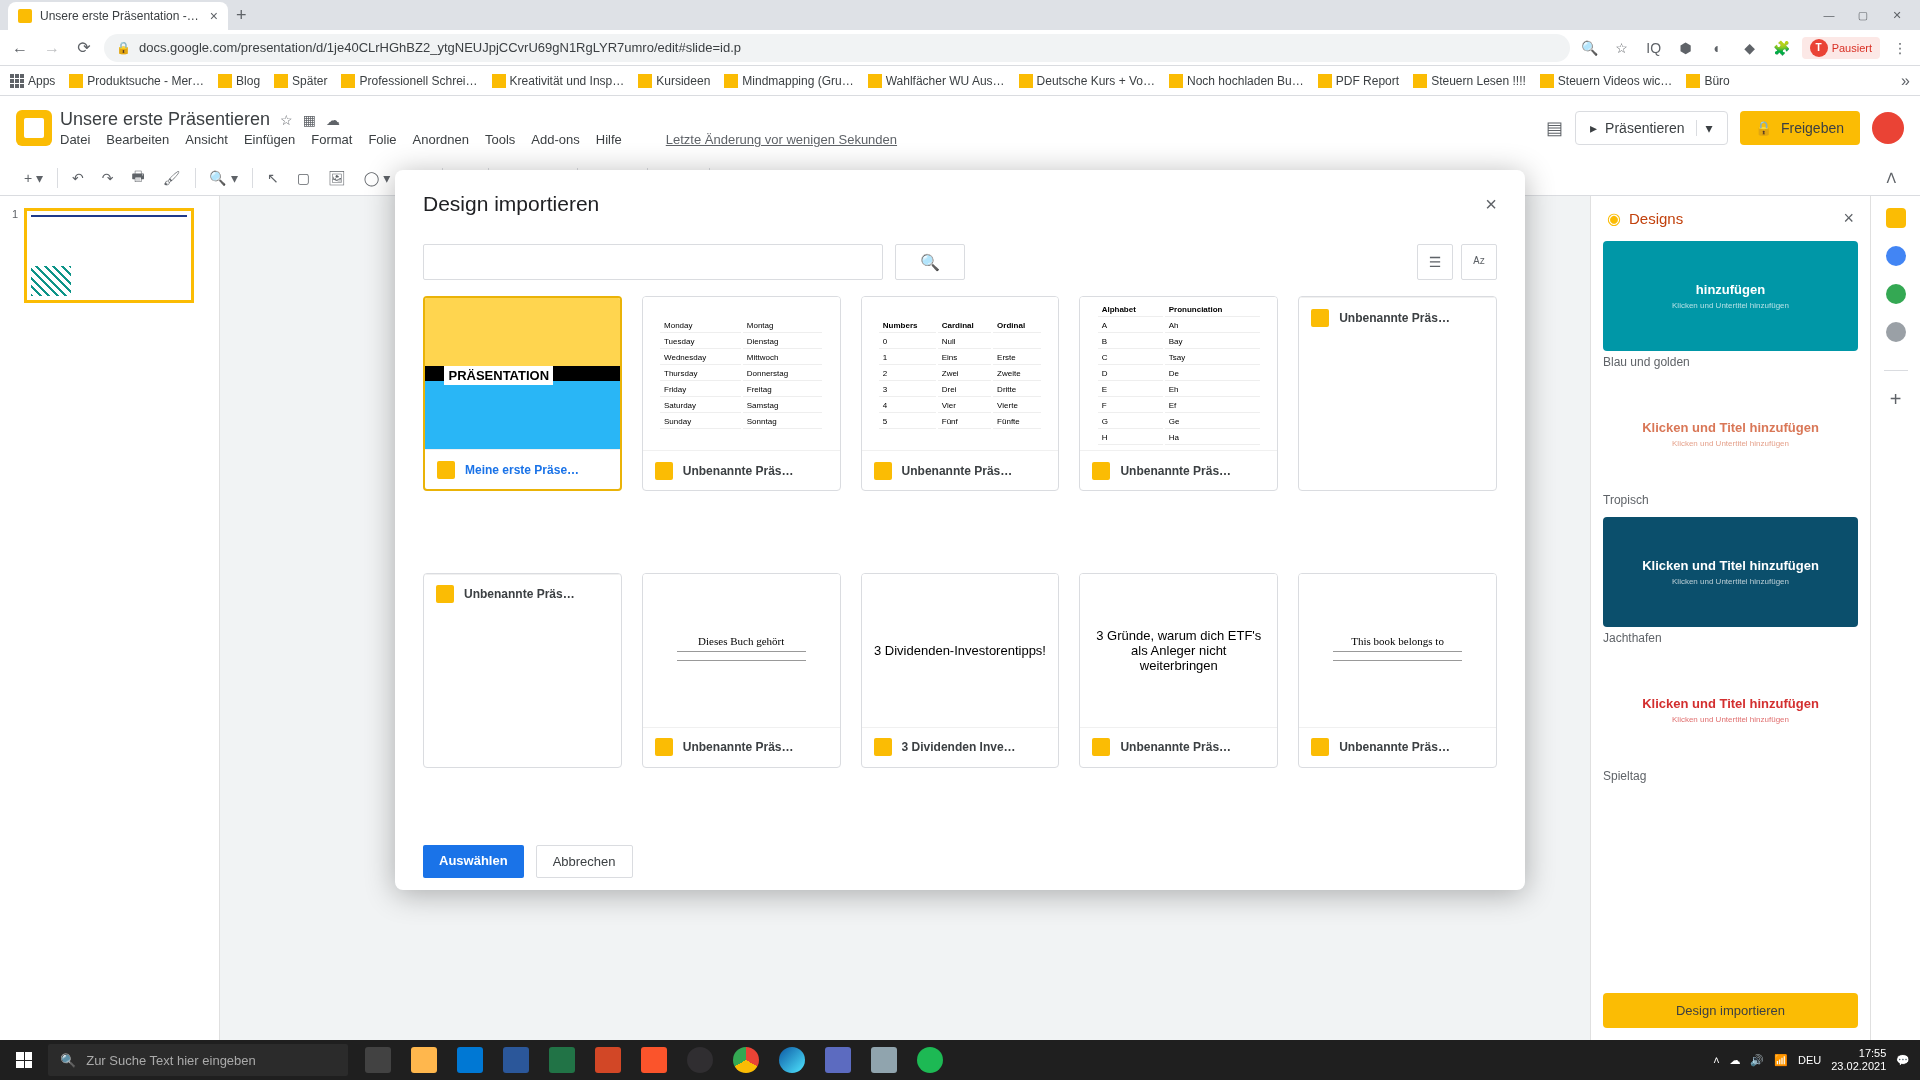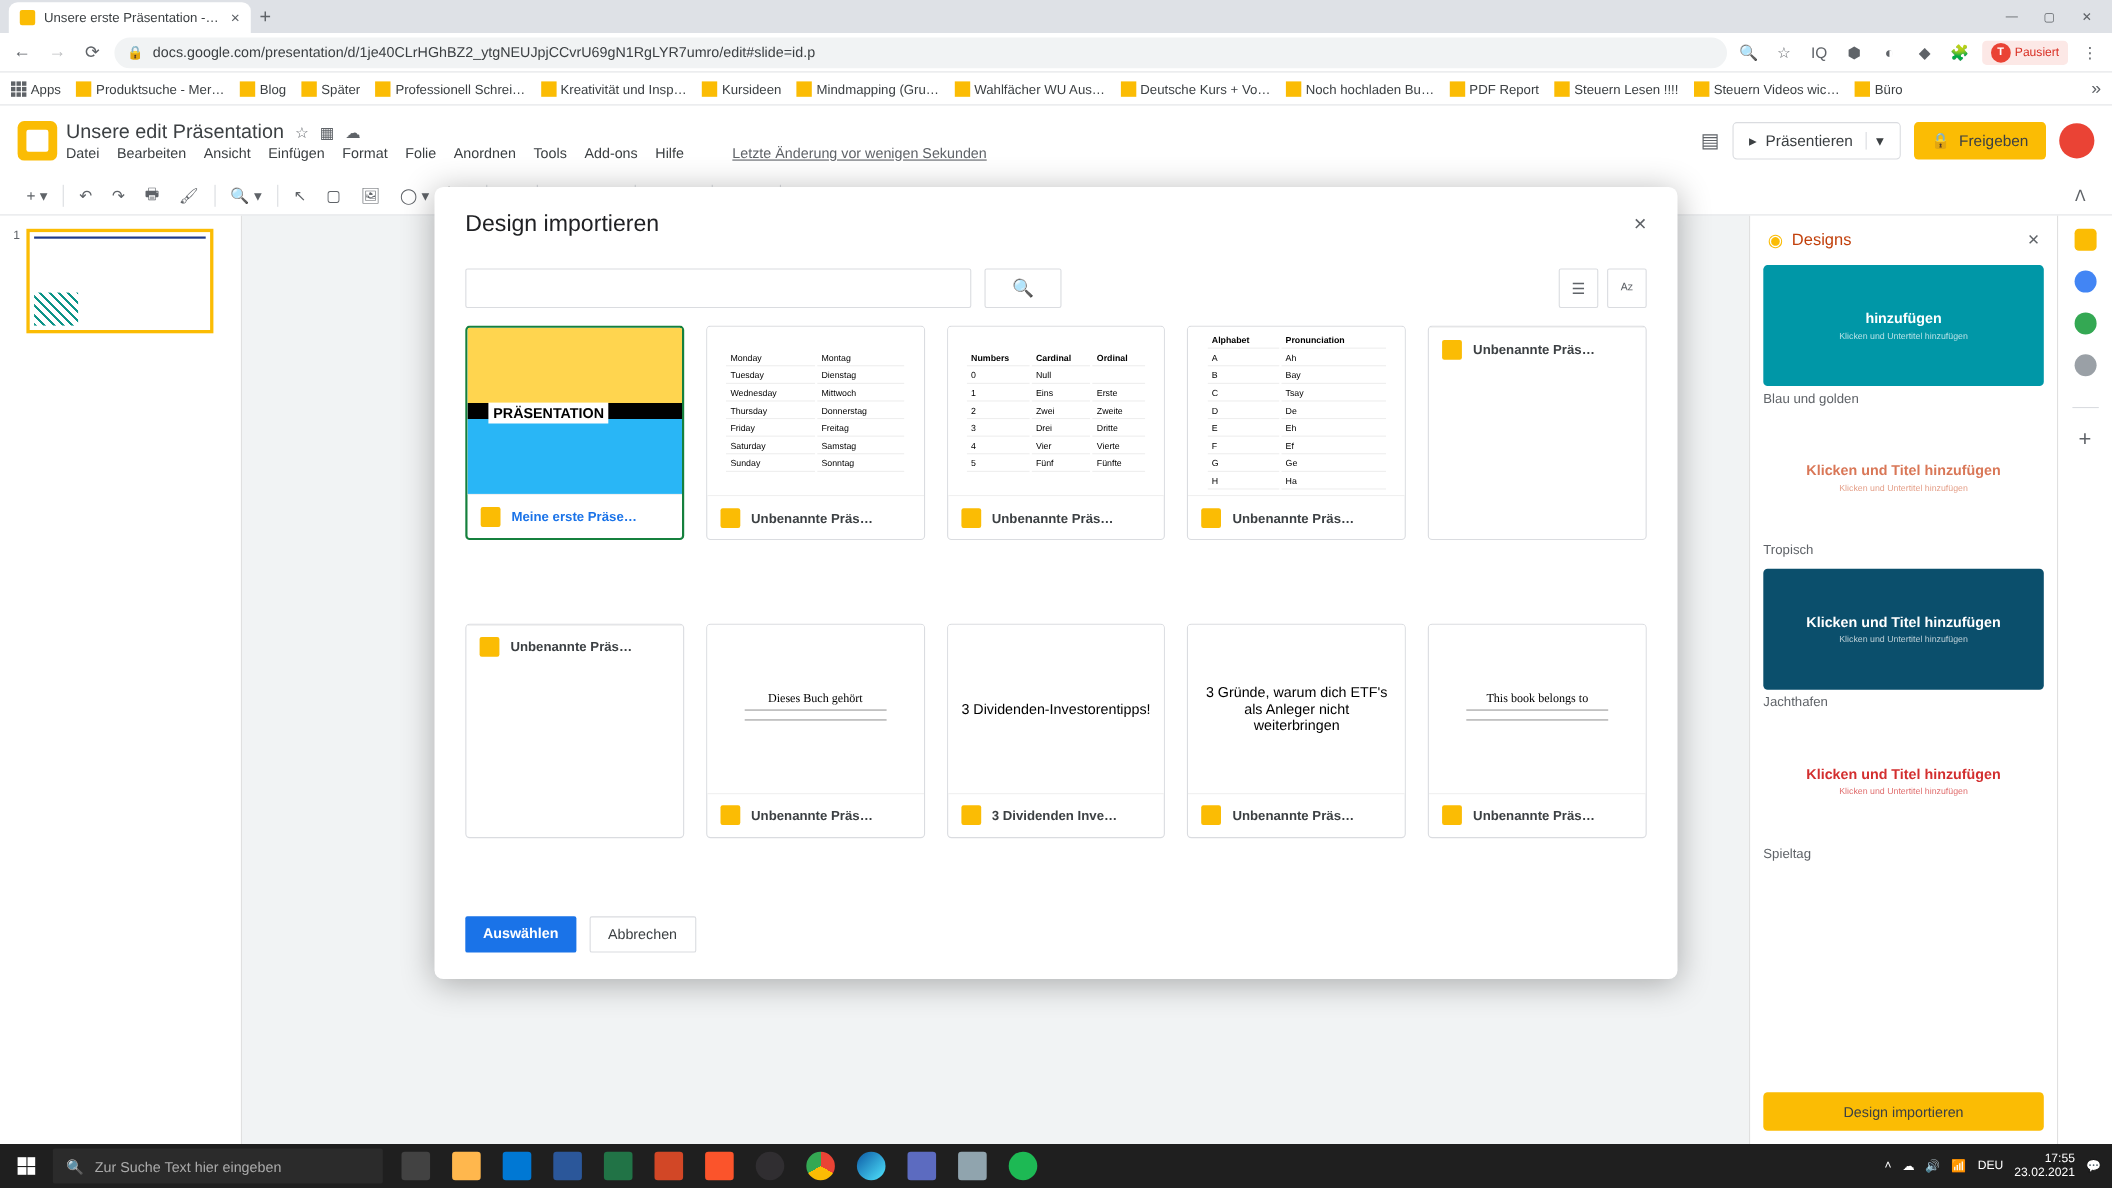--- a/index.html
+++ b/index.html
@@ -110,28 +110,28 @@
 .modal-tab { padding: 10px 2px; font-size: 14px; color: #5f6368; border-bottom: 3px solid transparent; }
 .modal-tab.active { color: #1a73e8; border-bottom-color: #1a73e8; font-weight: bold; }
 .modal-search-row { padding: 16px 28px; display: flex; gap: 12px; align-items: center; }
 .modal-search { width: 460px; height: 36px; border: 1px solid #dadce0; border-radius: 2px; }
 .modal-search-btn { width: 70px; height: 36px; border: 1px solid #dadce0; border-radius: 2px; display: flex; align-items: center; justify-content: center; color: #5f6368; }
 .view-toggles { margin-left: auto; display: flex; gap: 8px; }
 .view-toggle { width: 36px; height: 36px; border: 1px solid #dadce0; border-radius: 2px; display: flex; align-items: center; justify-content: center; color: #5f6368; font-size: 14px; }
 
 .modal-grid { flex: 1; padding: 0 28px; overflow-y: auto; display: grid; grid-template-columns: repeat(5, 1fr); gap: 20px; }
 .file-card { border: 1px solid #dadce0; border-radius: 4px; overflow: hidden; height: 195px; display: flex; flex-direction: column; }
-.file-card.selected { border: 2px solid #15803d; }
+.file-card.selected { border: 2px solid #eab308; }
 .file-preview { flex: 1; background: #fff; display: flex; flex-direction: column; align-items: center; justify-content: center; font-size: 10px; padding: 6px; overflow: hidden; }
 .file-meta { height: 40px; display: flex; align-items: center; gap: 10px; padding: 0 12px; border-top: 1px solid #f0f0f0; }
 .file-icon { width: 18px; height: 18px; background: #fbbc04; border-radius: 2px; }
 .file-name { font-size: 12px; color: #3c4043; white-space: nowrap; overflow: hidden; text-overflow: ellipsis; font-weight: bold; }
 .file-card.selected .file-name { color: #1a73e8; }
 
-.modal-footer { padding: 16px 28px 24px; display: flex; gap: 12px; }
+.modal-footer { padding: 16px 28px 12px; display: flex; gap: 12px; }
 .btn-primary { background: #1a73e8; color: #fff; border-radius: 2px; padding: 8px 16px; font-size: 13px; font-weight: bold; }
 .btn-secondary { background: #fff; color: #3c4043; border: 1px solid #dadce0; border-radius: 2px; padding: 8px 16px; font-size: 13px; }
 
 
 .pv1 { background: linear-gradient(to bottom, #ffd54f 45%, #000 45%, #000 55%, #29b6f6 55%); position: relative; }
 .pv1 .t { position:absolute; top:45%; left:10%; font-size:13px; font-weight:bold; background:#fff; padding:2px 4px; }
 .pv-table { width:90%; font-size:8px; }
 .pv-table td { padding:2px 4px; border-bottom:1px solid #eee; }
 .pv-script { font-family: cursive; font-size: 13px; text-align: center; }
 .pv-line { width: 70%; height: 1px; background: #999; margin: 4px auto; }
@@ -248,21 +248,21 @@
       <div class="bookmark-icon"></div>
       <span>Büro</span>
     </div>
   <span style="margin-left:auto;color:#5f6368">»</span>
 </div>
 
 <div class="slides-header">
   <div class="slides-logo"></div>
   <div class="slides-title-area">
     <div class="slides-title-row">
-      <span class="slides-title">Unsere edit Präsentation</span>
+      <span class="slides-title">Unsere erste Präsentieren</span>
       <span class="star-icon">☆</span>
       <span class="folder-icon">▦</span>
       <span class="cloud-icon">☁</span>
     </div>
     <div class="menubar">
       <span class="menubar-item">Datei</span>
       <span class="menubar-item">Bearbeiten</span>
       <span class="menubar-item">Ansicht</span>
       <span class="menubar-item">Einfügen</span>
       <span class="menubar-item">Format</span>

